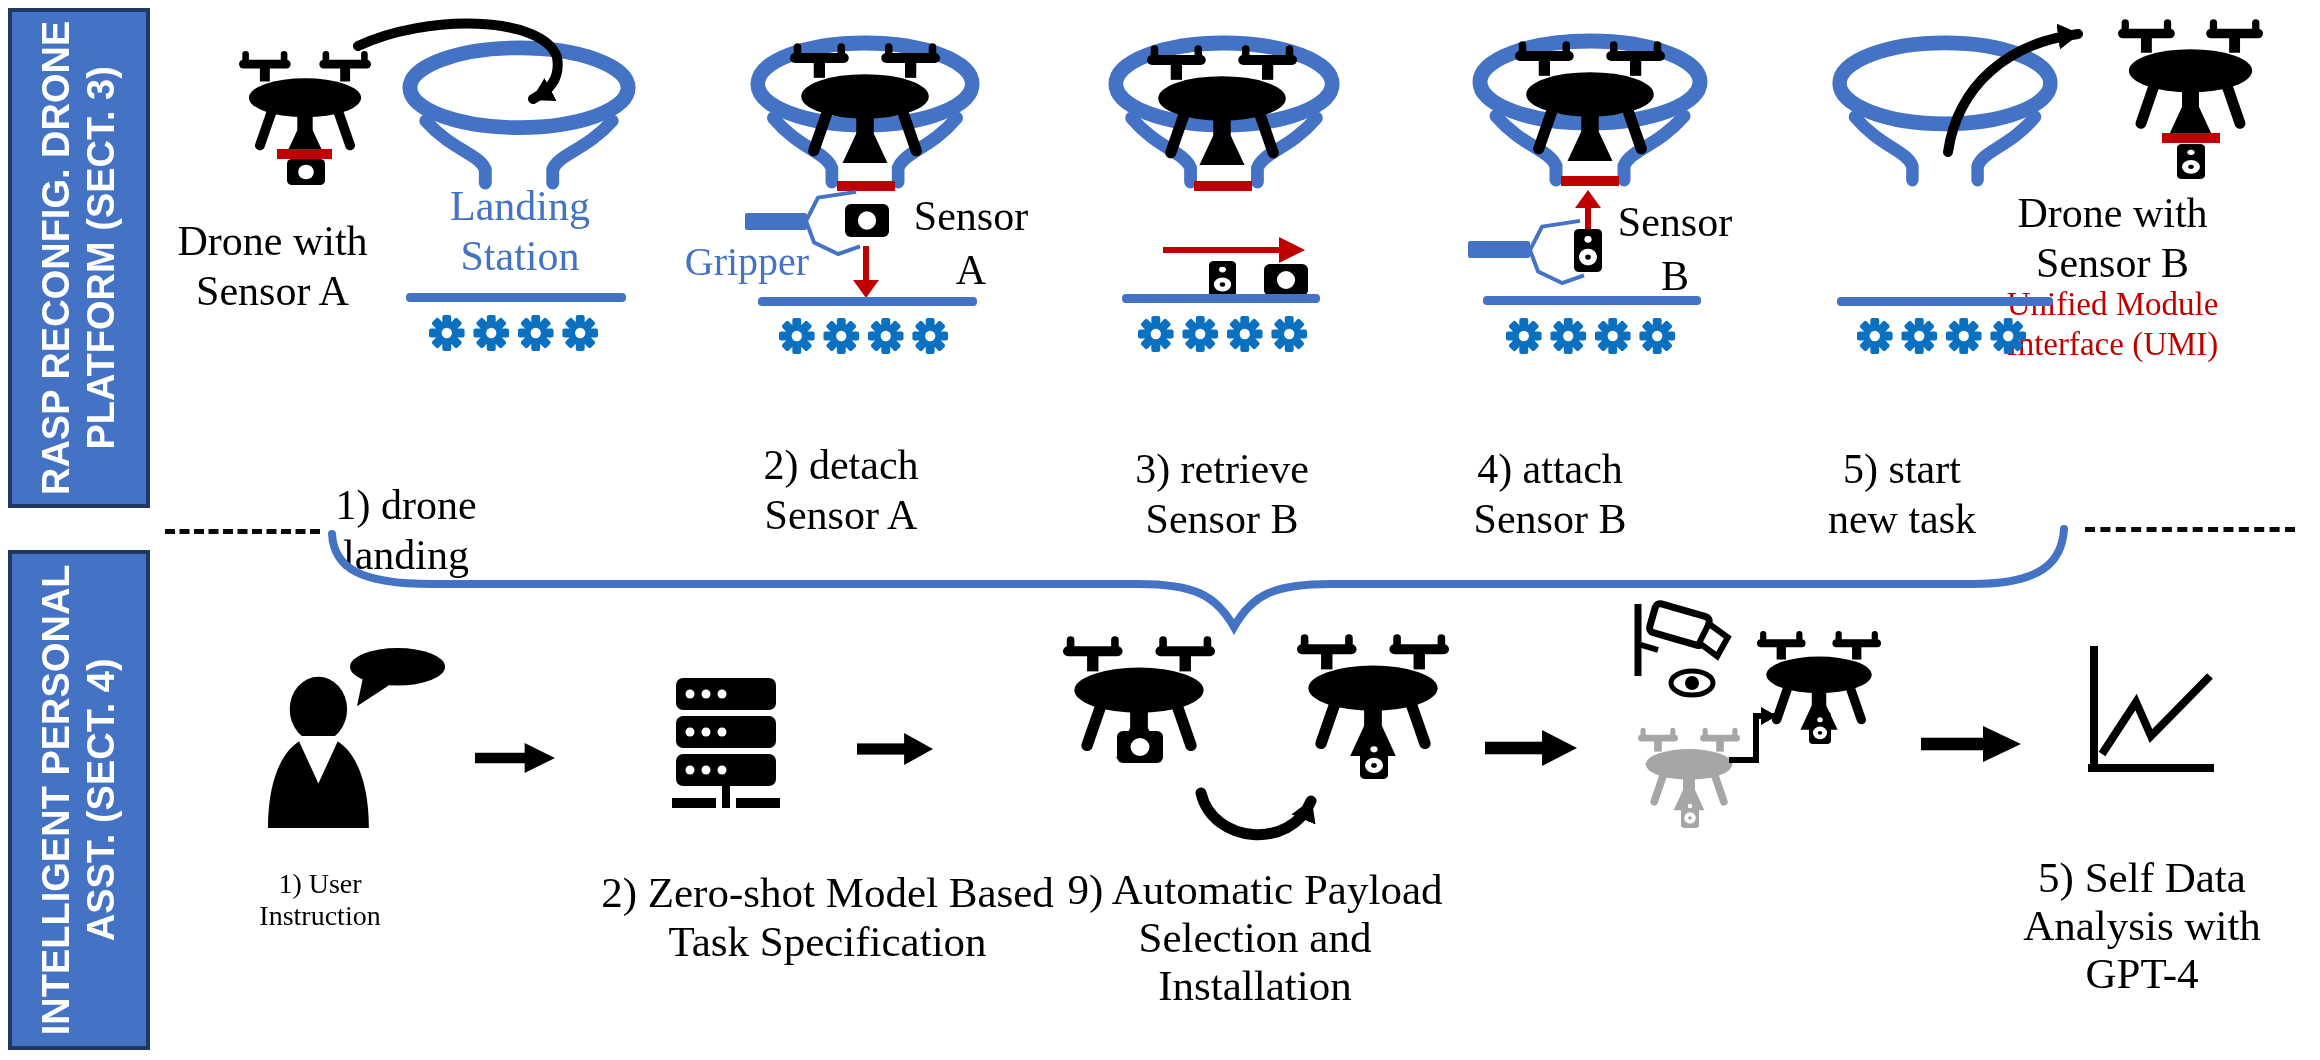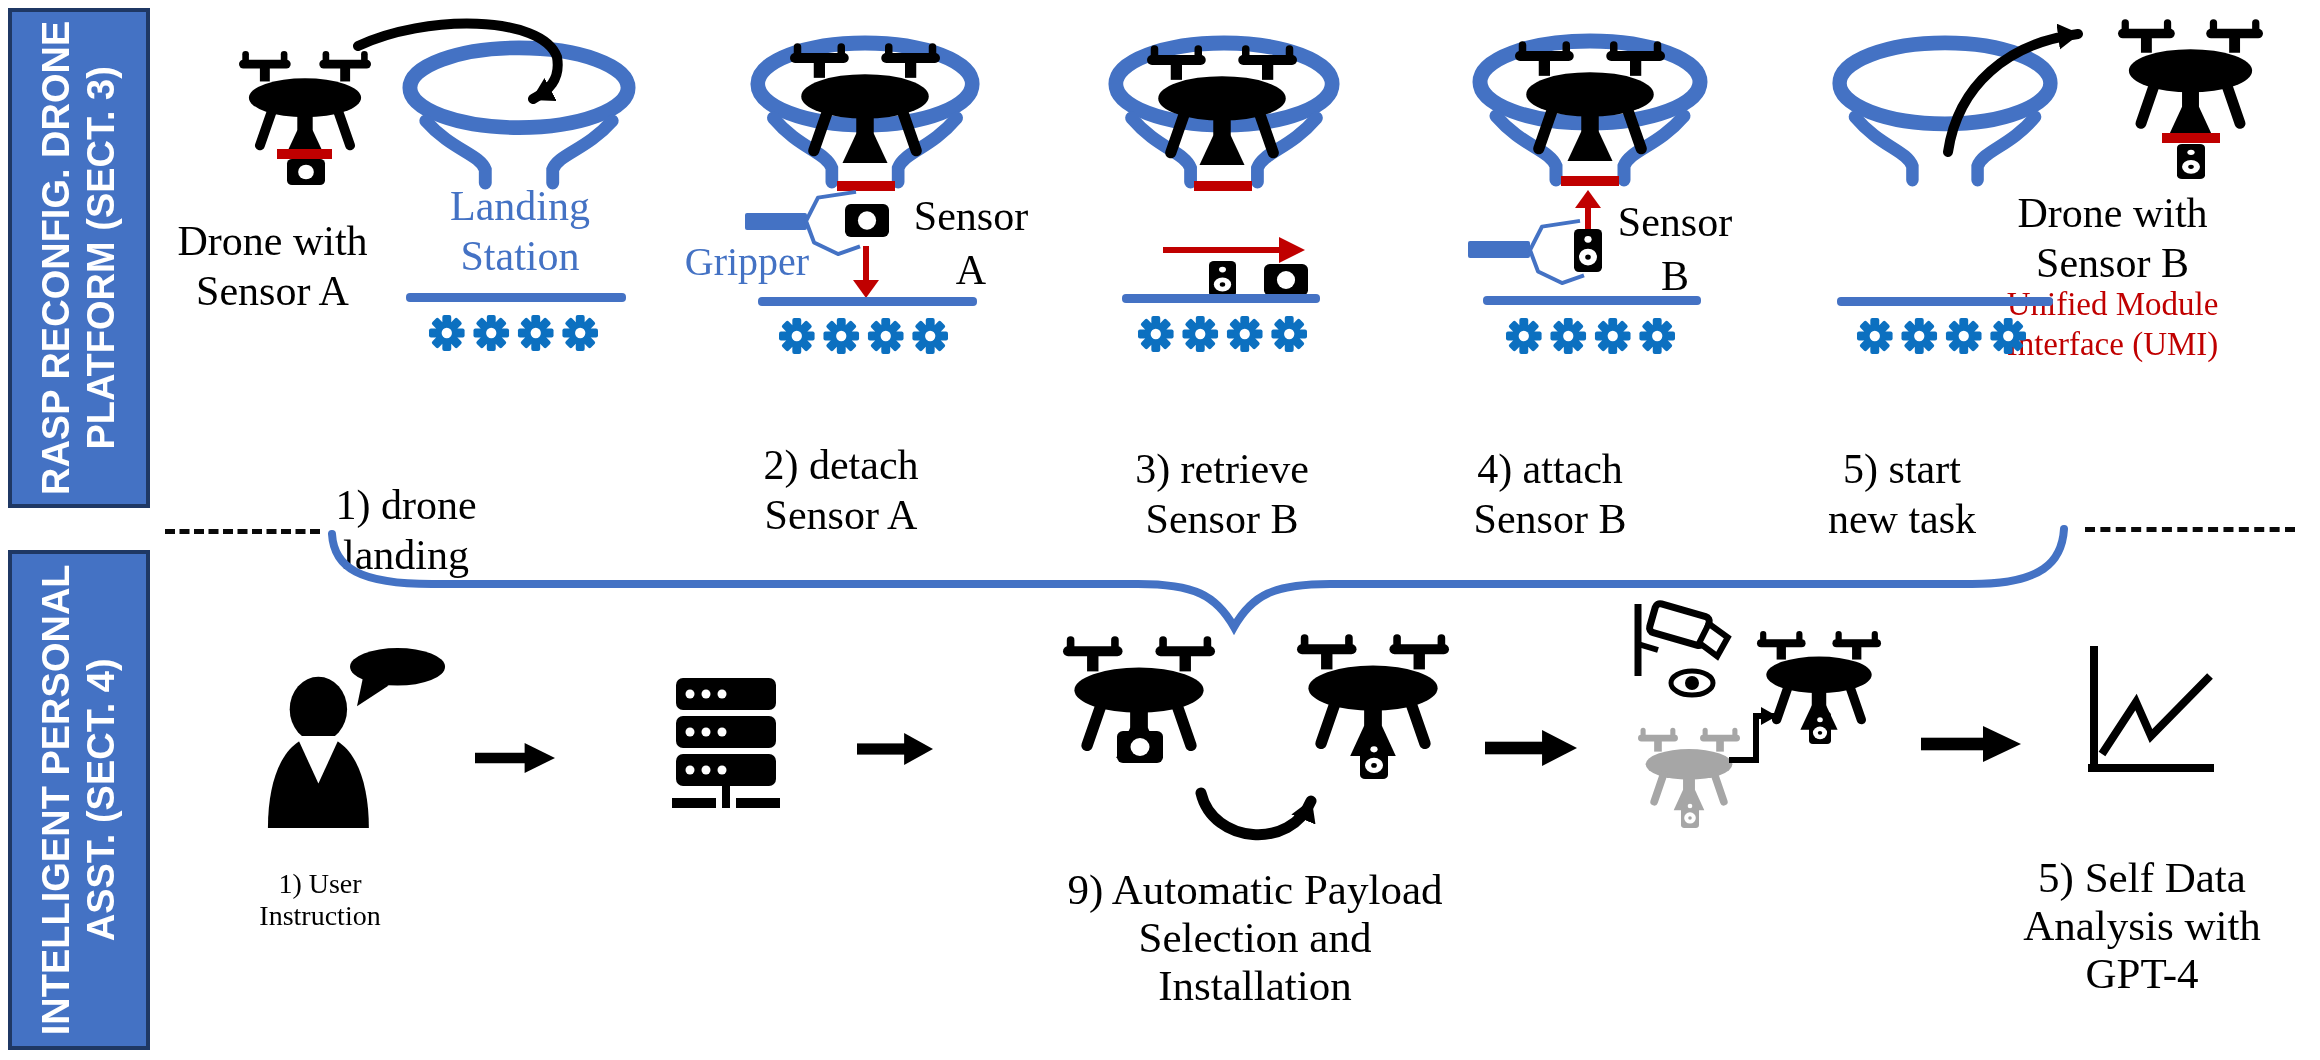--- a/index.html
+++ b/index.html
@@ -296,20 +296,22 @@
   <div class="t" style="left:170px;top:868px;width:300px;font-size:28px;line-height:1.15;">1) User
 Instruction</div>
 
   <svg class="icon" viewBox="0 0 100 40" preserveAspectRatio="none" style="left:475px;top:743px;width:80px;height:30px;color:#000">
       <use href="#barrow"></use>
     </svg>
 
   <svg class="icon" viewBox="0 0 108 130" preserveAspectRatio="none" style="left:672px;top:678px;width:108px;height:130px;color:#000">
       <use href="#server"></use>
     </svg>
+  <div class="t" style="left:505px;top:868px;width:645px;font-size:43px;line-height:1.15;">2) Zero-shot Model Based
+Task Specification</div>
 
   <svg class="icon" viewBox="0 0 100 40" preserveAspectRatio="none" style="left:857px;top:733px;width:76px;height:32px;color:#000">
       <use href="#barrow"></use>
     </svg>
 
   <svg class="icon" viewBox="0 0 120 106" preserveAspectRatio="none" style="left:1063px;top:635px;width:152px;height:133px;color:#000">
       <use href="#drone"></use>
     </svg>
   <svg class="icon" viewBox="0 0 46 34" preserveAspectRatio="none" style="left:1117px;top:731px;width:46px;height:32px;color:#000">
       <use href="#cam"></use>

